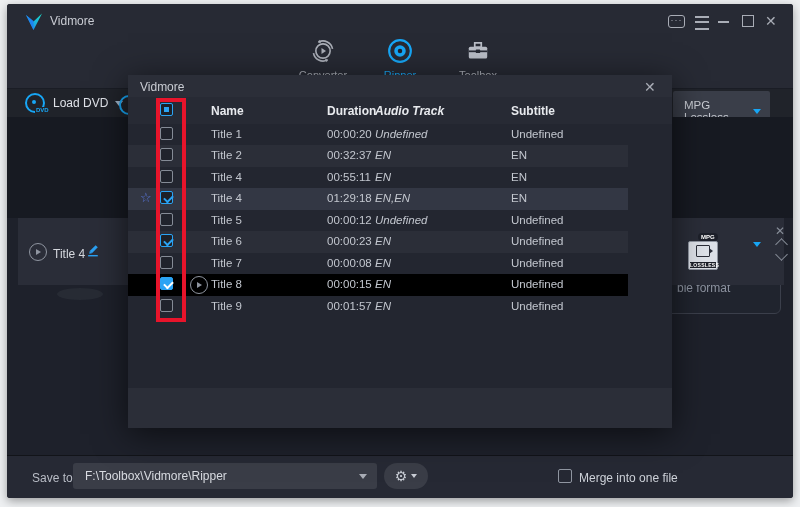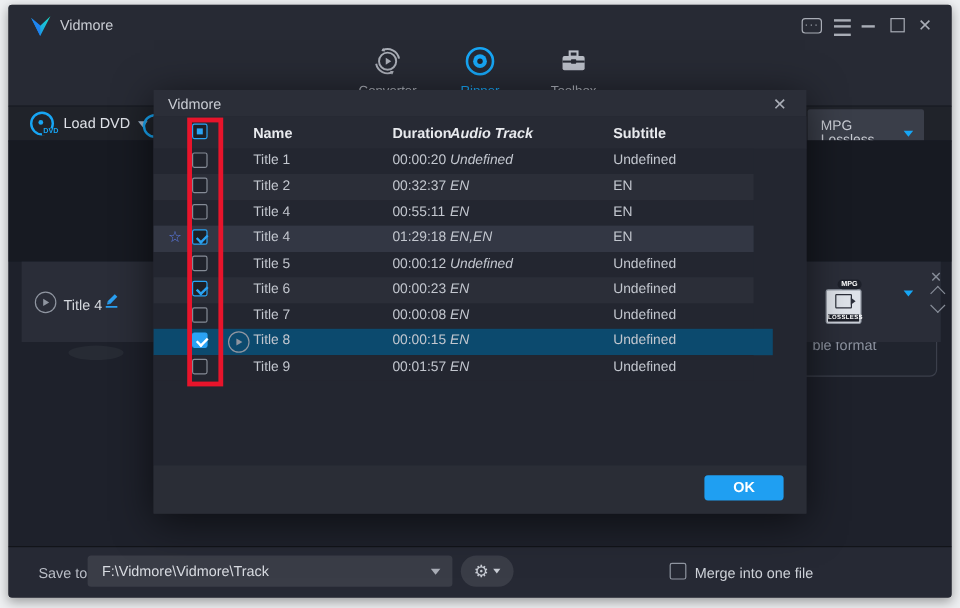--- a/index.html
+++ b/index.html
@@ -72,21 +72,21 @@
   .ripall-btn{position:absolute;left:654px;top:457px;width:113px;height:30px;background:#14a3f8;border-radius:4px;color:#fff;font-size:14px;text-align:center;line-height:30px;cursor:pointer;}
   
   .dialog{position:absolute;left:121px;top:71px;width:544px;height:353px;background:#2b2e38;box-shadow:0 6px 32px rgba(0,0,0,.6);z-index:10;}
   .dlg-title{position:absolute;left:12px;top:5px;font-size:12px;color:#c9ccd3;}
   .dlg-close{position:absolute;left:516px;top:4px;font-size:14px;color:#a9adb6;cursor:pointer;}
   .dlg-table{position:absolute;left:0;top:22px;width:544px;height:291px;background:#232630;}
   .dlg-thead{position:absolute;left:0;top:0;width:544px;height:27px;background:#272a34;}
   .hcell{position:absolute;top:7px;font-size:12px;font-weight:bold;color:#e8eaee;}
   .c-name{left:83px;} .c-dur{left:199px;} .c-audio{left:247px;font-style:italic;} .c-sub{left:383px;}
   .dlg-row{position:absolute;left:0;width:500px;height:21.45px;}
-  .v-dark{background:#232630;} .v-light{background:#2b2e38;} .v-selected{background:#333744;} .v-hover{background:#0c4a6e;padding-left:16px;}
+  .v-dark{background:#232630;} .v-light{background:#2b2e38;} .v-selected{background:#333744;} .v-hover{background:#000000;}
   .rcell{position:absolute;top:4px;font-size:11.5px;color:#c3c7cf;}
   .cb{position:absolute;left:32px;top:3px;width:13px;height:13px;border-radius:2px;box-sizing:border-box;cursor:pointer;}
   .cb.unchecked{border:1px solid #858b96;background:#20232c;}
   .cb.outline{border:1px solid #2aa3f4;background:#1d2027;}
   .cb.solid{border:1px solid #2aa3f4;background:#2aa3f4;}
   .cb .check{position:absolute;left:2.5px;top:2.5px;width:7px;height:4px;border-left:2px solid #2aa3f4;border-bottom:2px solid #2aa3f4;transform:rotate(-45deg);}
   .cb.solid .check{border-color:#fff;}
   .cb.indeterminate{border:1px solid #2aa3f4;background:#1d2027;}
   .cb.indeterminate .inner-sq{position:absolute;left:3px;top:3px;width:5px;height:5px;background:#2aa3f4;}
   .dlg-thead .cb{top:6px;}
@@ -199,21 +199,21 @@
     </span>
     <span class="caret fmt-caret"></span>
     <span class="stack-x">✕</span>
     <span class="chev up"></span>
     <span class="chev dn"></span>
   </div>
 
   <div class="bottombar"></div>
   <span class="saveto-lbl">Save to:</span>
   <div class="path-input">
-    <span class="val">F:\Vidmore\Vidmore\Track</span>
+    <span class="val">F:\Toolbox\Vidmore\Ripper</span>
     <span class="caret"></span>
   </div>
   <div class="gear-pill">
     <span class="gear-glyph">⚙</span>
     <span class="caret"></span>
   </div>
   <span class="merge-cb"></span>
   <span class="merge-lbl">Merge into one file</span>
 
   <div class="dialog">
@@ -296,19 +296,16 @@
           </div>
           <div class="dlg-row v-dark" style="top: 198.6px;">
             <span class="cb unchecked"></span>
             <span class="rcell c-name">Title 9</span>
             <span class="rcell c-dur">00:01:57</span>
             <span class="rcell c-audio">EN</span>
             <span class="rcell c-sub">Undefined</span>
           </div>
         </div>
     </div>
-    <div class="dlg-footer">
-      <div class="ok-btn">OK</div>
-    </div>
     <div class="red-annot"></div>
   </div>
 
 </div>
 
 </body></html>

